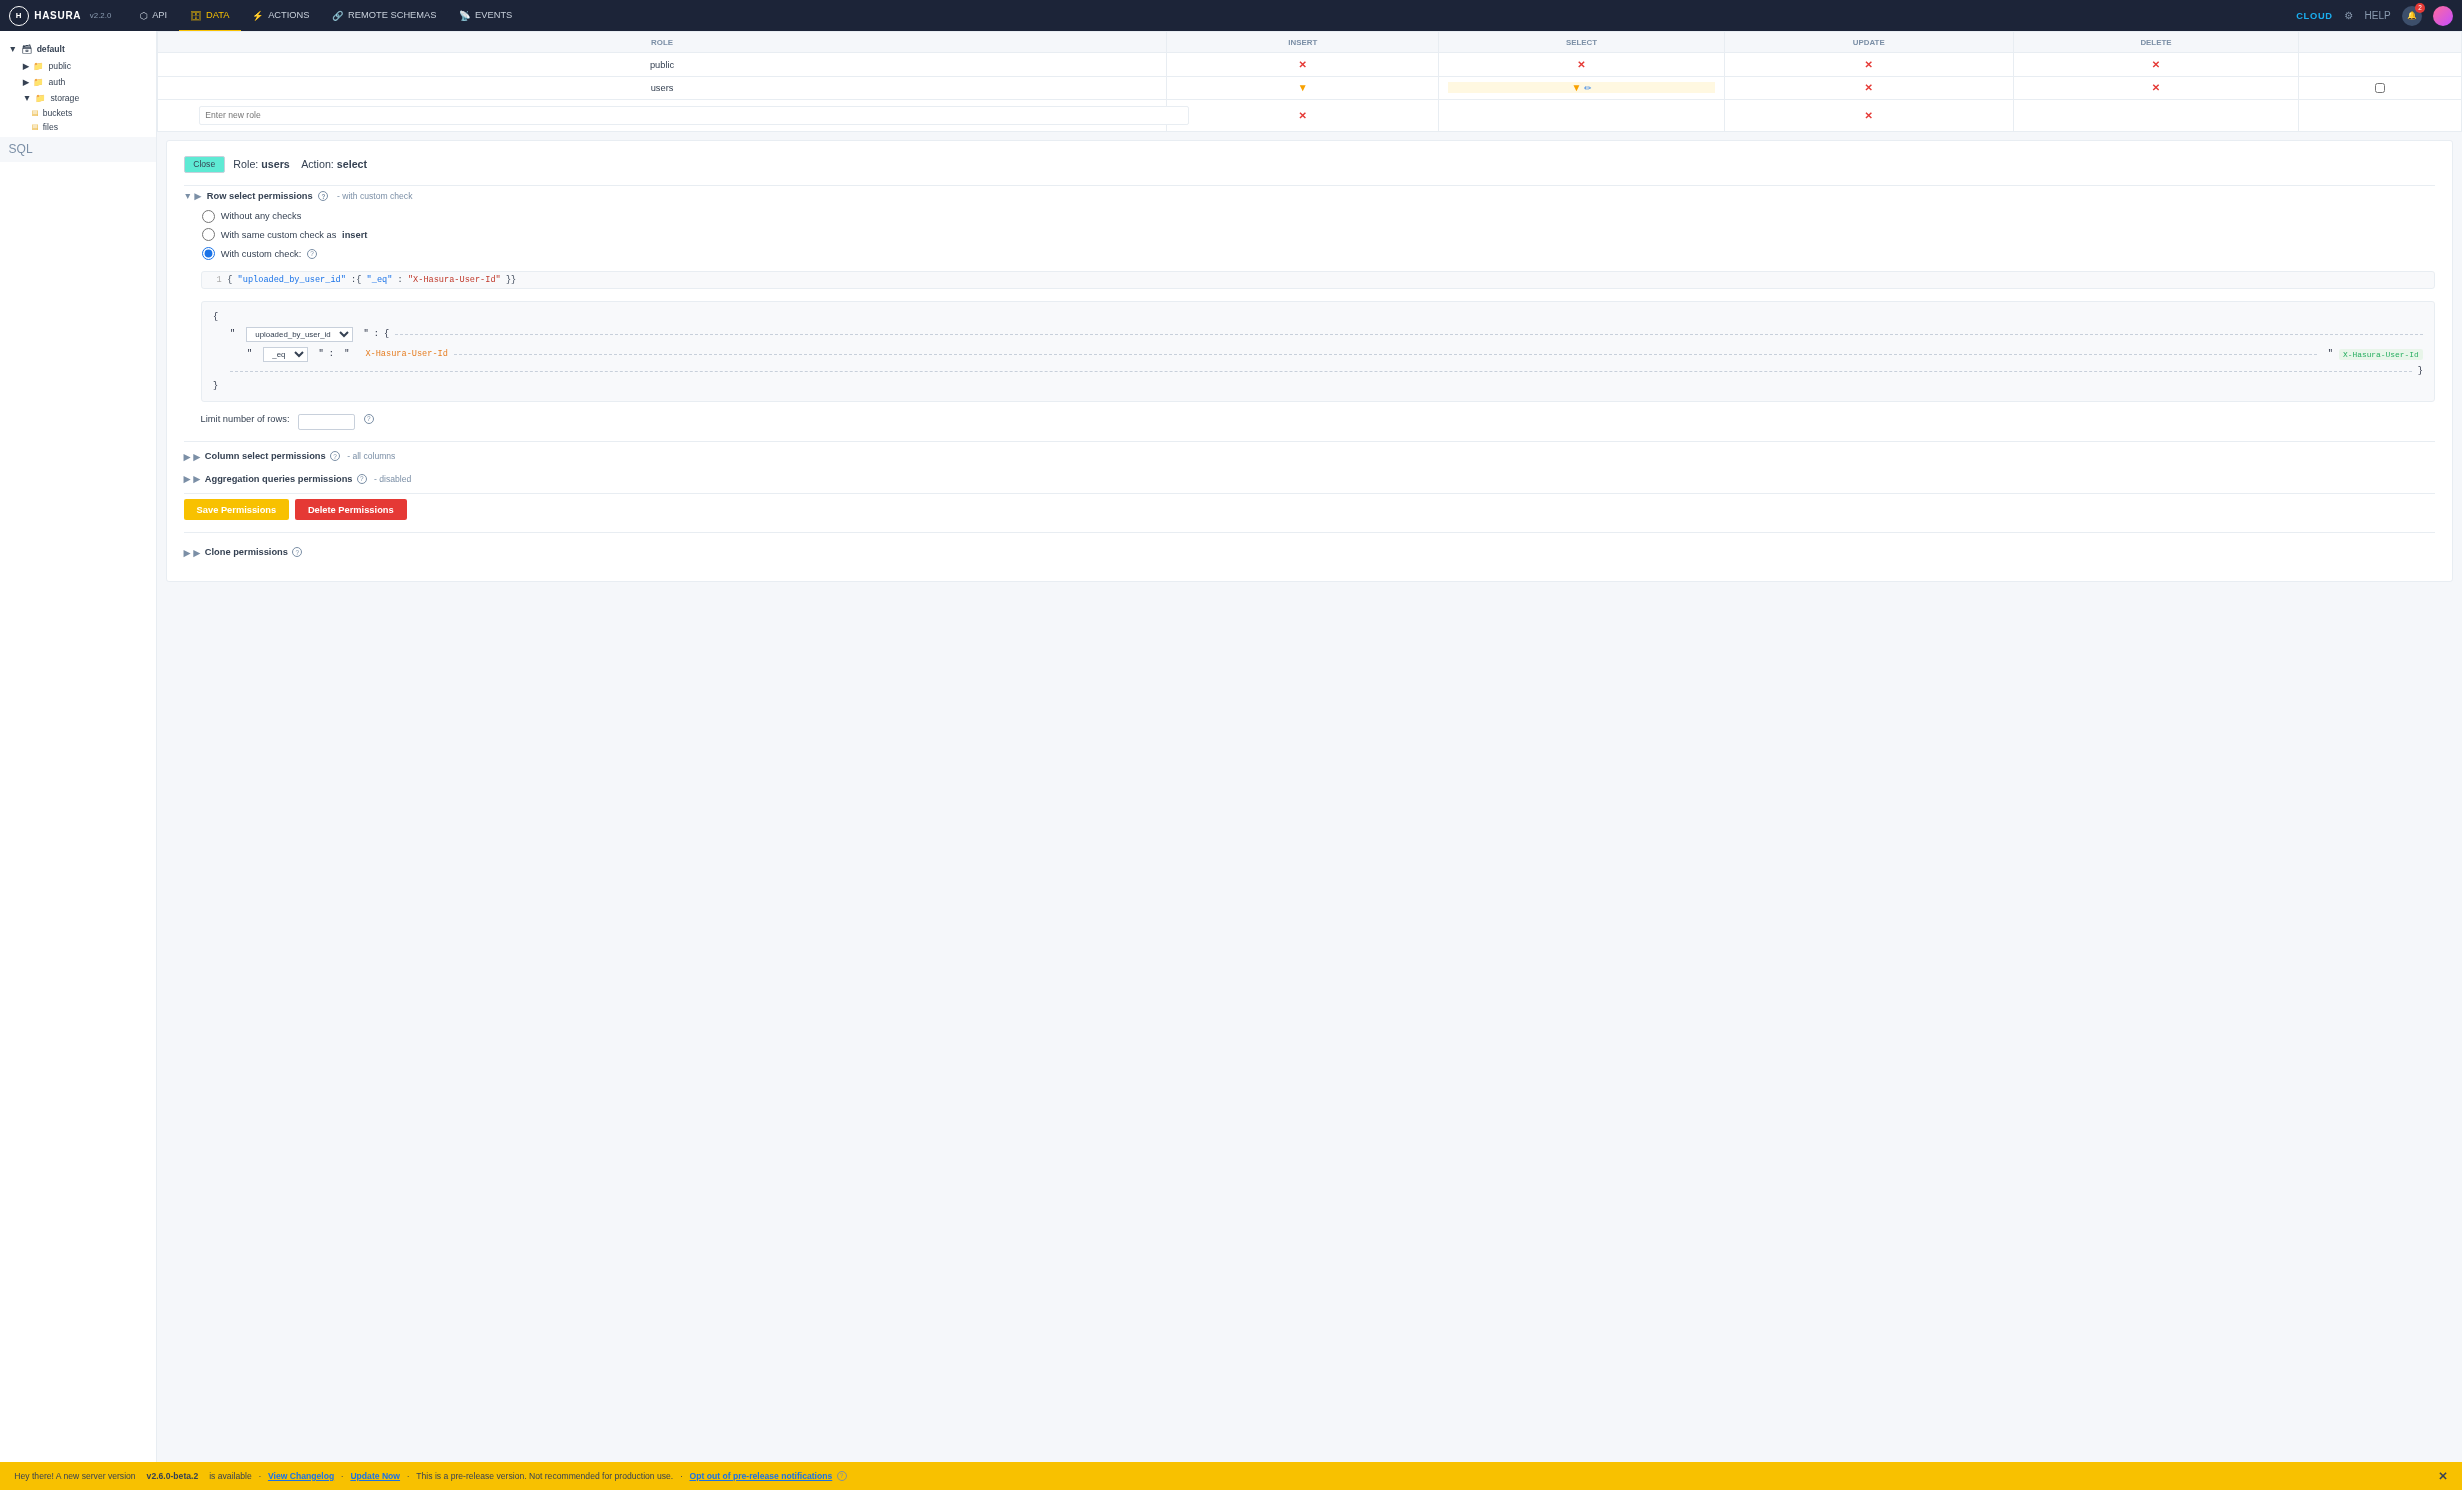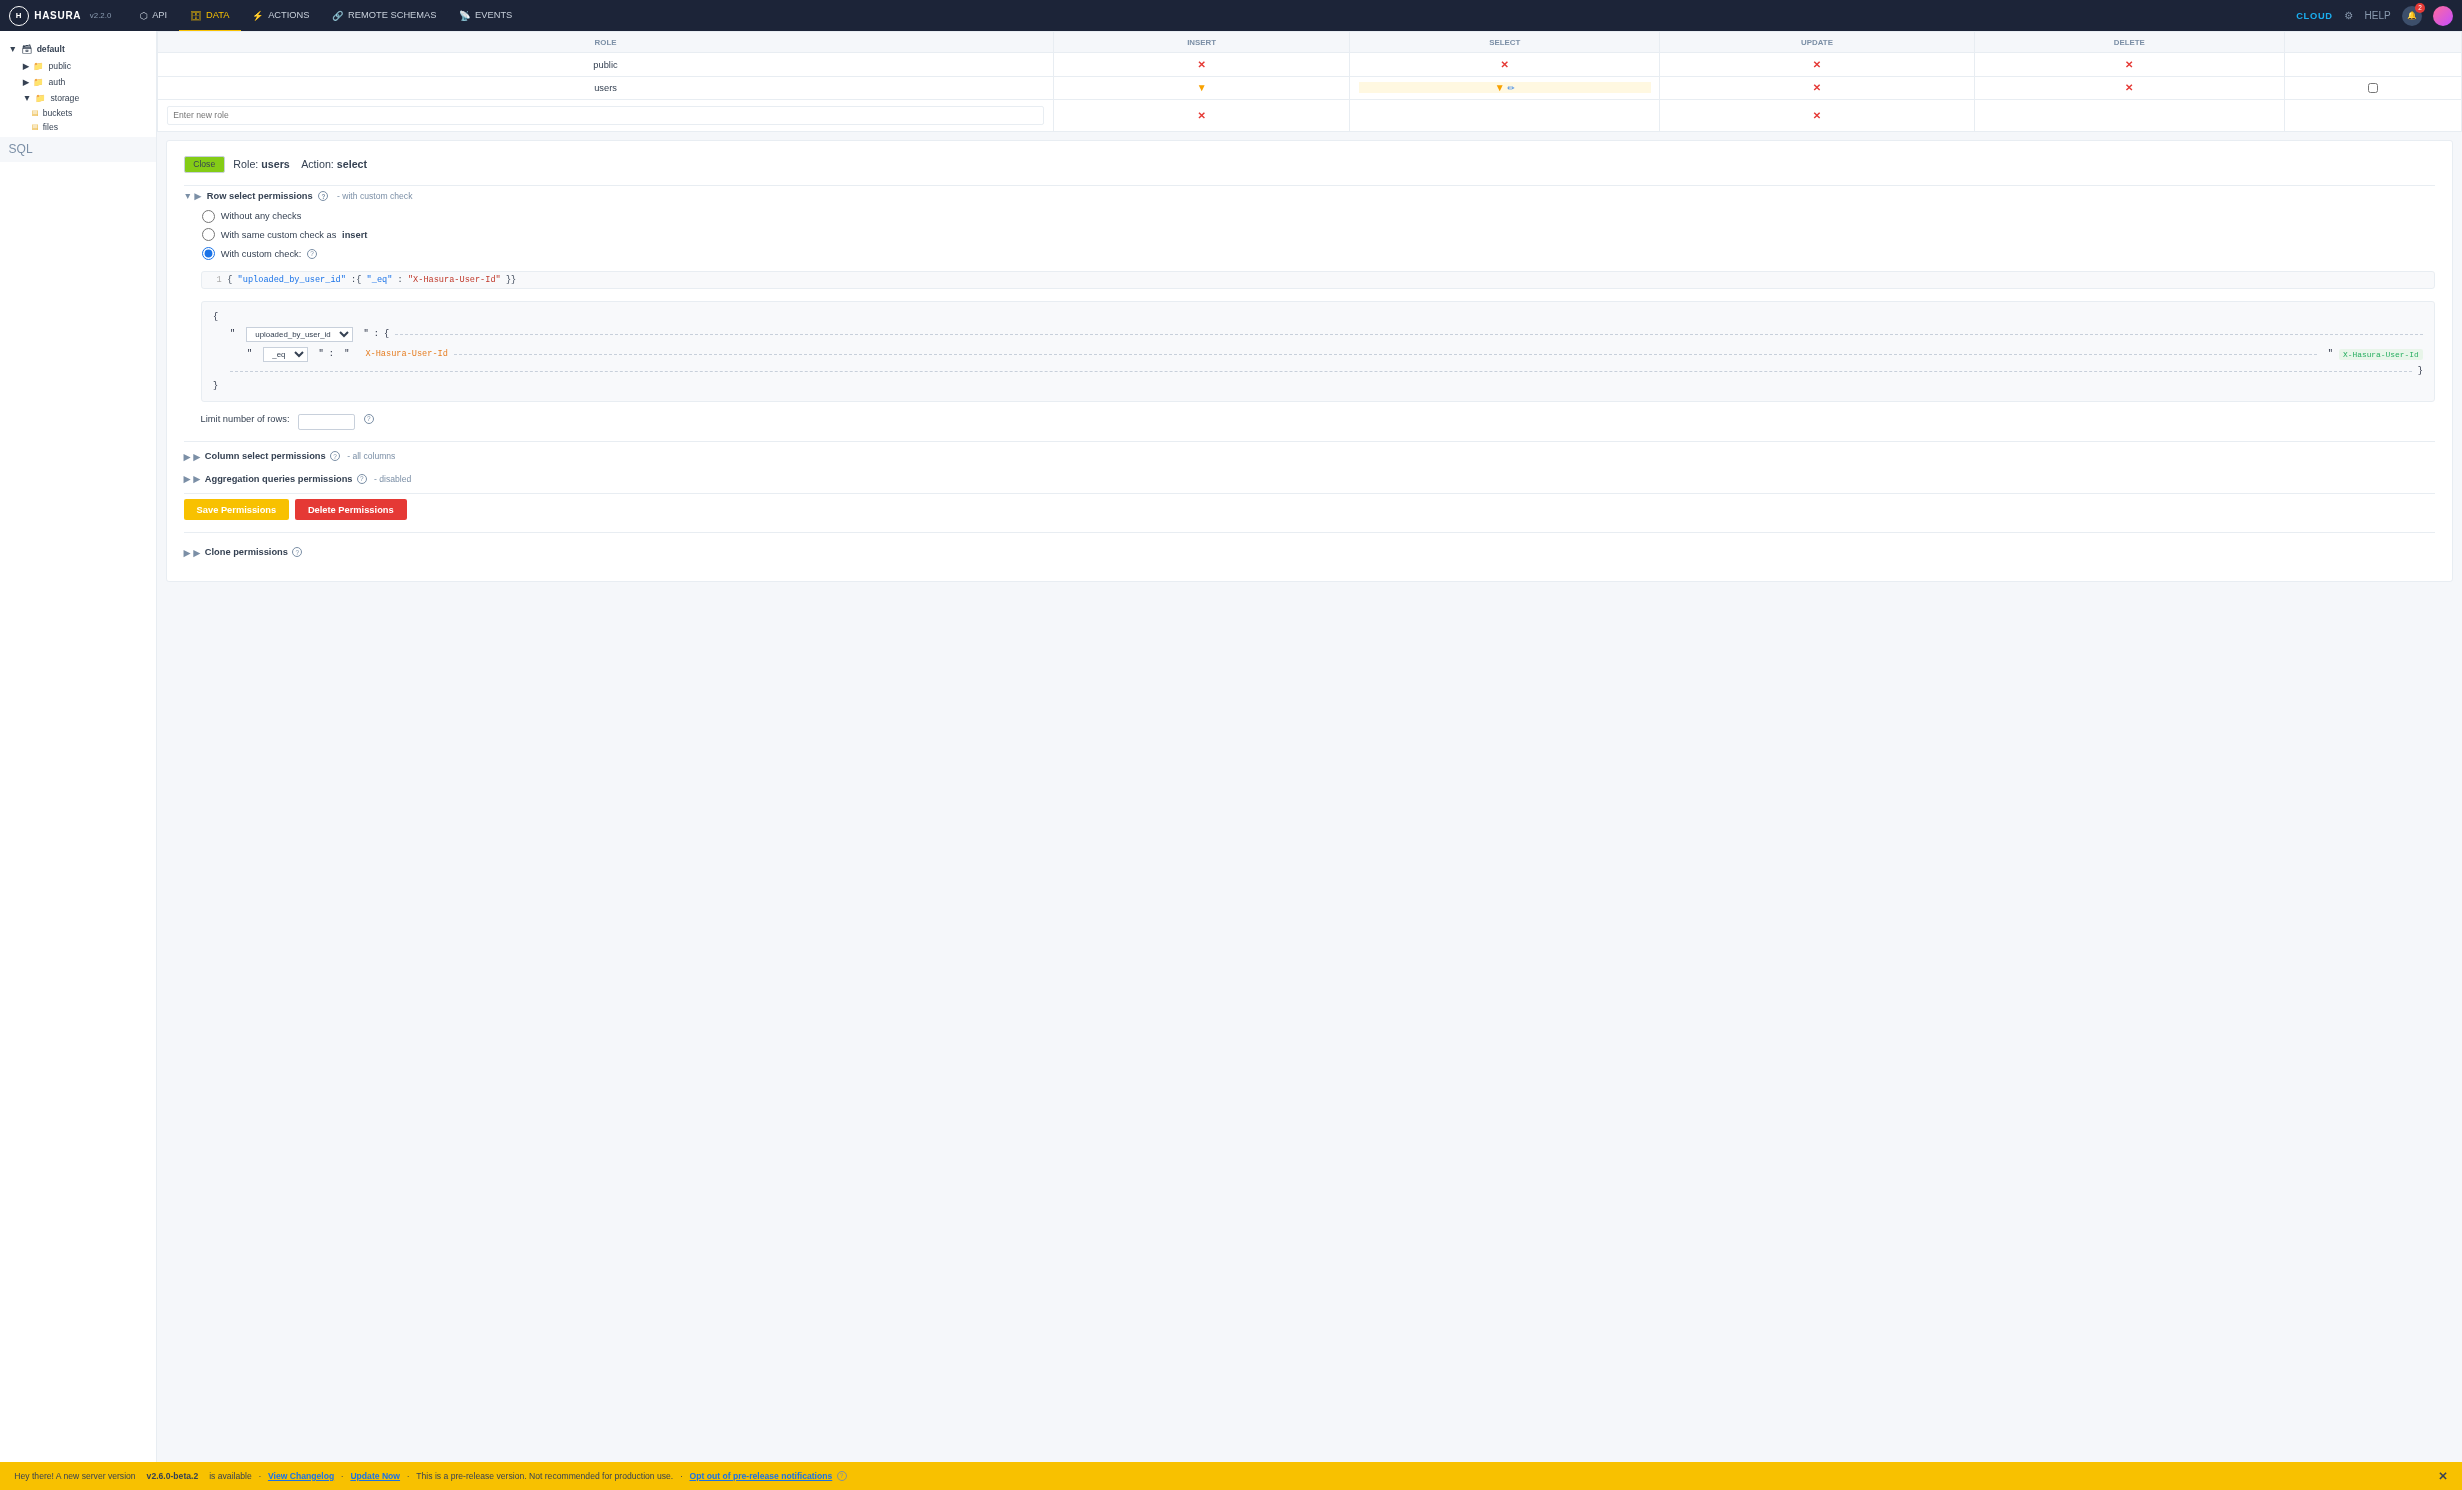--- a/index.html
+++ b/index.html
@@ -45,27 +45,27 @@
     .perms-table { width: 100%; border-collapse: collapse; }
     .perms-table th { background: #f5f7fa; padding: 5.7px 8.6px; font-size: 7.9px; font-weight: 600; color: #7b8fa6; text-transform: uppercase; border: 0.7px solid #e8edf2; text-align: center; }
     .perms-table td { border: 0.7px solid #e8edf2; padding: 5.7px 8.6px; text-align: center; vertical-align: middle; }
     .perms-table td.role-cell { text-align: center; font-size: 9.3px; color: #364253; font-weight: 500; }
     .cross-icon { color: #e53935; font-size: 10px; font-weight: bold; }
     .filter-icon { color: #f8a100; font-size: 10px; }
     .edit-icon { color: #1a73e8; font-size: 8.6px; }
     .filter-active { background: #fff8e1; display: flex; align-items: center; justify-content: center; gap: 2.9px; }
     .checkbox-cell { display: flex; align-items: center; justify-content: center; }
     input[type="checkbox"] { width: 10px; height: 10px; }
-    .enter-role-input { border: 0.7px solid #e8edf2; border-radius: 2.1px; padding: 3.6px 5.7px; font-size: 8.6px; color: #aaa; width: 100%; outline: none; }
+    .enter-role-input { border: 0.7px solid #e8edf2; border-radius: 2.1px; padding: 3.6px 5.7px; font-size: 8.6px; color: #aaa; width: 100%; outline: none; margin-left: 32px; }
     .enter-role-td { padding: 2.9px 5.7px; }
 
     
     .perm-panel { background: #fff; border: 0.7px solid #e8edf2; border-radius: 2.9px; margin: 8.6px; padding: 14.3px 17px; }
     .perm-panel-header { display: flex; align-items: center; gap: 8.6px; margin-bottom: 11.4px; }
-    .close-btn { border: 0.7px solid #c8d0db; background: #84cc16; border-radius: 2.1px; padding: 2.9px 8.6px; font-size: 8.6px; cursor: pointer; color: #364253; }
+    .close-btn { border: 0.7px solid #c8d0db; background: #5eead4; border-radius: 2.1px; padding: 2.9px 8.6px; font-size: 8.6px; cursor: pointer; color: #364253; }
     .role-action-title { font-size: 10.7px; color: #364253; }
     .role-action-title strong { font-weight: 700; }
 
     
     .section-header { display: flex; align-items: center; gap: 5.7px; margin-bottom: 8.6px; font-size: 9.3px; font-weight: 600; color: #364253; }
     .section-subtitle { color: #7b8fa6; font-size: 8.6px; font-weight: normal; margin-left: 2.9px; }
     .help-circle { width: 10px; height: 10px; border-radius: 50%; border: 0.7px solid #7b8fa6; display: inline-flex; align-items: center; justify-content: center; font-size: 6.4px; color: #7b8fa6; cursor: pointer; }
 
     .allow-label { font-size: 9.3px; color: #364253; margin-bottom: 8.6px; }
     .allow-label strong { font-weight: 700; }

